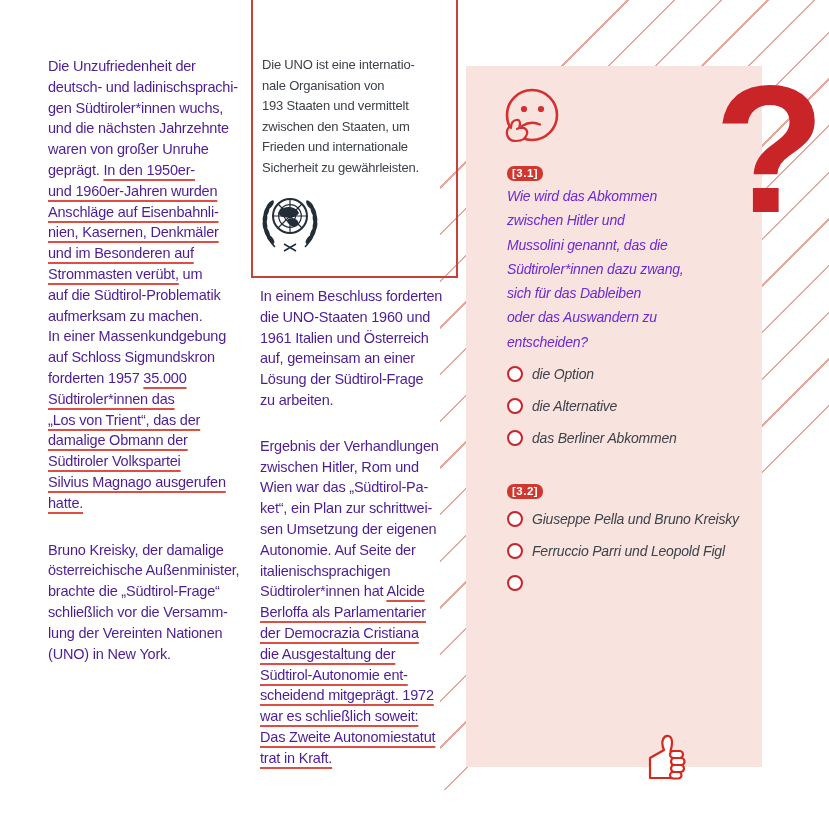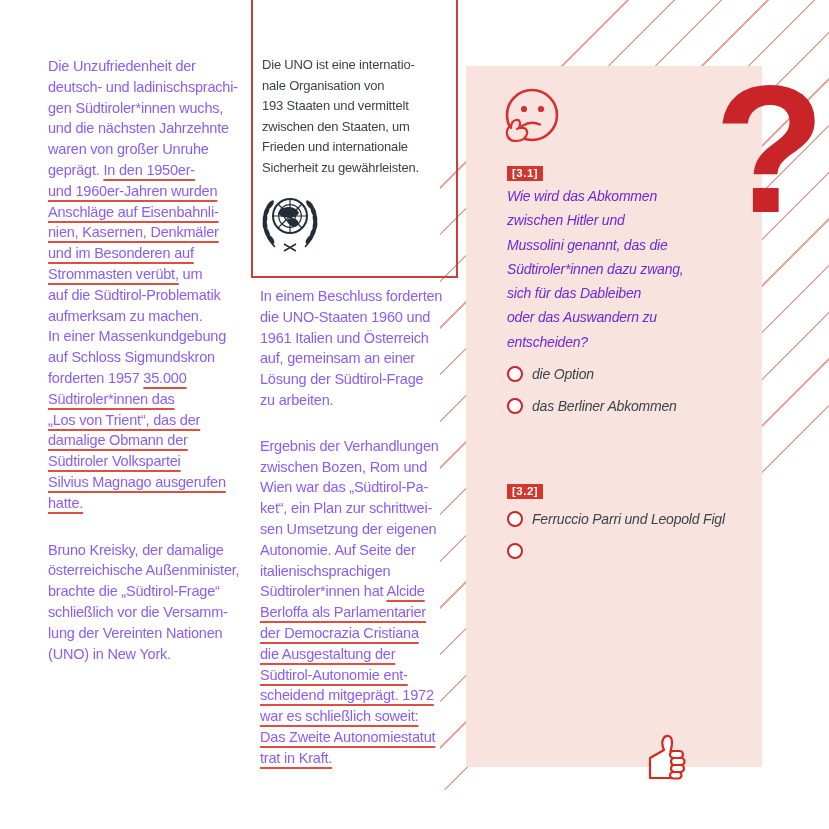--- a/index.html
+++ b/index.html
@@ -12,41 +12,41 @@
            clip-path:polygon(150px 0,389px 0,389px 451px,50px 790px,0 790px,0 150px);}
 
   
   .panel{position:absolute;left:466px;top:66px;width:296px;height:701px;background:#f8e3de;}
 
   .big-qmark{position:absolute;left:714px;top:58px;font-size:182px;line-height:1;
              font-weight:700;color:#c92428;z-index:3;}
 
   
   .col{position:absolute;font-size:14.5px;line-height:20.8px;letter-spacing:-0.2px;
-       color:#8b5cf6;}
+       color:#4c1d95;}
   .col p{margin:0 0 25px 0;white-space:pre-line;}
   .col-left{left:48px;top:56px;width:235px;}
   .col-left p:first-child{margin-bottom:26px;}
   .col-mid{left:260px;top:286px;width:210px;}
   .em{font-weight:400;text-decoration:underline;text-decoration-color:#dd4f44;
       text-decoration-thickness:2px;text-underline-offset:4px;}
 
   
   .uno-box{position:absolute;left:251px;top:-4px;width:207px;height:282px;
            border:2px solid #c8403c;border-top:none;box-sizing:border-box;}
   .uno-box .boxtext{position:absolute;left:9px;top:59px;width:190px;margin:0;
            font-size:13px;line-height:20.5px;letter-spacing:-0.2px;white-space:pre-line;}
   .uno-box svg{position:absolute;left:5px;top:195px;}
 
   
   .qblock{position:absolute;width:260px;z-index:2;}
   .qblock1{left:507px;top:163px;}
   .qblock2{left:507px;top:481px;}
   .badge{display:inline-block;background:#cf372f;color:#fff;font-weight:700;
-         font-size:11.5px;padding:1px 5px 2px 5px;letter-spacing:0.5px;}
+         font-size:11.5px;padding:1px 5px 2px 5px;letter-spacing:0.5px;border-radius:7px;}
   .question{margin:3px 0 0 0;font-style:italic;font-weight:400;font-size:14px;
             line-height:24.3px;color:#6d28d9;white-space:pre-line;letter-spacing:-0.2px;}
   .options{margin-top:12px;}
   .option{display:flex;align-items:center;margin-bottom:16px;}
   .radio{width:12px;height:12px;border:2.5px solid #c9242b;border-radius:50%;
          background:#fff;flex:0 0 auto;margin-right:9px;}
   .optlabel{font-style:italic;font-size:14px;color:#3d434b;letter-spacing:-0.2px;}
 
   .face-icon{position:absolute;left:498px;top:86px;z-index:2;}
   .thumbs-icon{position:absolute;left:642px;top:731px;z-index:2;}
@@ -134,21 +134,21 @@
   </div>
 
   <div class="col col-mid">
       <p><span>In einem Beschluss forderten
 die UNO-Staaten 1960 und
 1961 Italien und Österreich
 auf, gemeinsam an einer
 Lösung der Südtirol-Frage
 zu arbeiten.</span></p>
       <p><span>Ergebnis der Verhandlungen
-zwischen Bozen, Rom und
+zwischen Hitler, Rom und
 Wien war das „Südtirol-Pa-
 ket“, ein Plan zur schrittwei-
 sen Umsetzung der eigenen
 Autonomie. Auf Seite der
 italienischsprachigen
 Südtiroler*innen hat </span><span class="em">Alcide
 Berloffa als Parlamentarier
 der Democrazia Cristiana
 die Ausgestaltung der
 Südtirol-Autonomie ent-
@@ -173,24 +173,32 @@
 Südtiroler*innen dazu zwang,
 sich für das Dableiben
 oder das Auswandern zu
 entscheiden?</div><div class="options">
         <div class="option">
           <span class="radio"></span>
           <span class="optlabel">die Option</span>
         </div>
         <div class="option">
           <span class="radio"></span>
+          <span class="optlabel">die Alternative</span>
+        </div>
+        <div class="option">
+          <span class="radio"></span>
           <span class="optlabel">das Berliner Abkommen</span>
         </div>
       </div></div>
   <div class="qblock qblock2"><span class="badge">[3.2]</span><div class="options">
+        <div class="option">
+          <span class="radio"></span>
+          <span class="optlabel">Giuseppe Pella und Bruno Kreisky</span>
+        </div>
         <div class="option">
           <span class="radio"></span>
           <span class="optlabel">Ferruccio Parri und Leopold Figl</span>
         </div>
         <div class="option">
           <span class="radio"></span>
         </div>
       </div></div>
 
   <svg class="thumbs-icon" width="52" height="54" viewBox="0 0 52 54">

